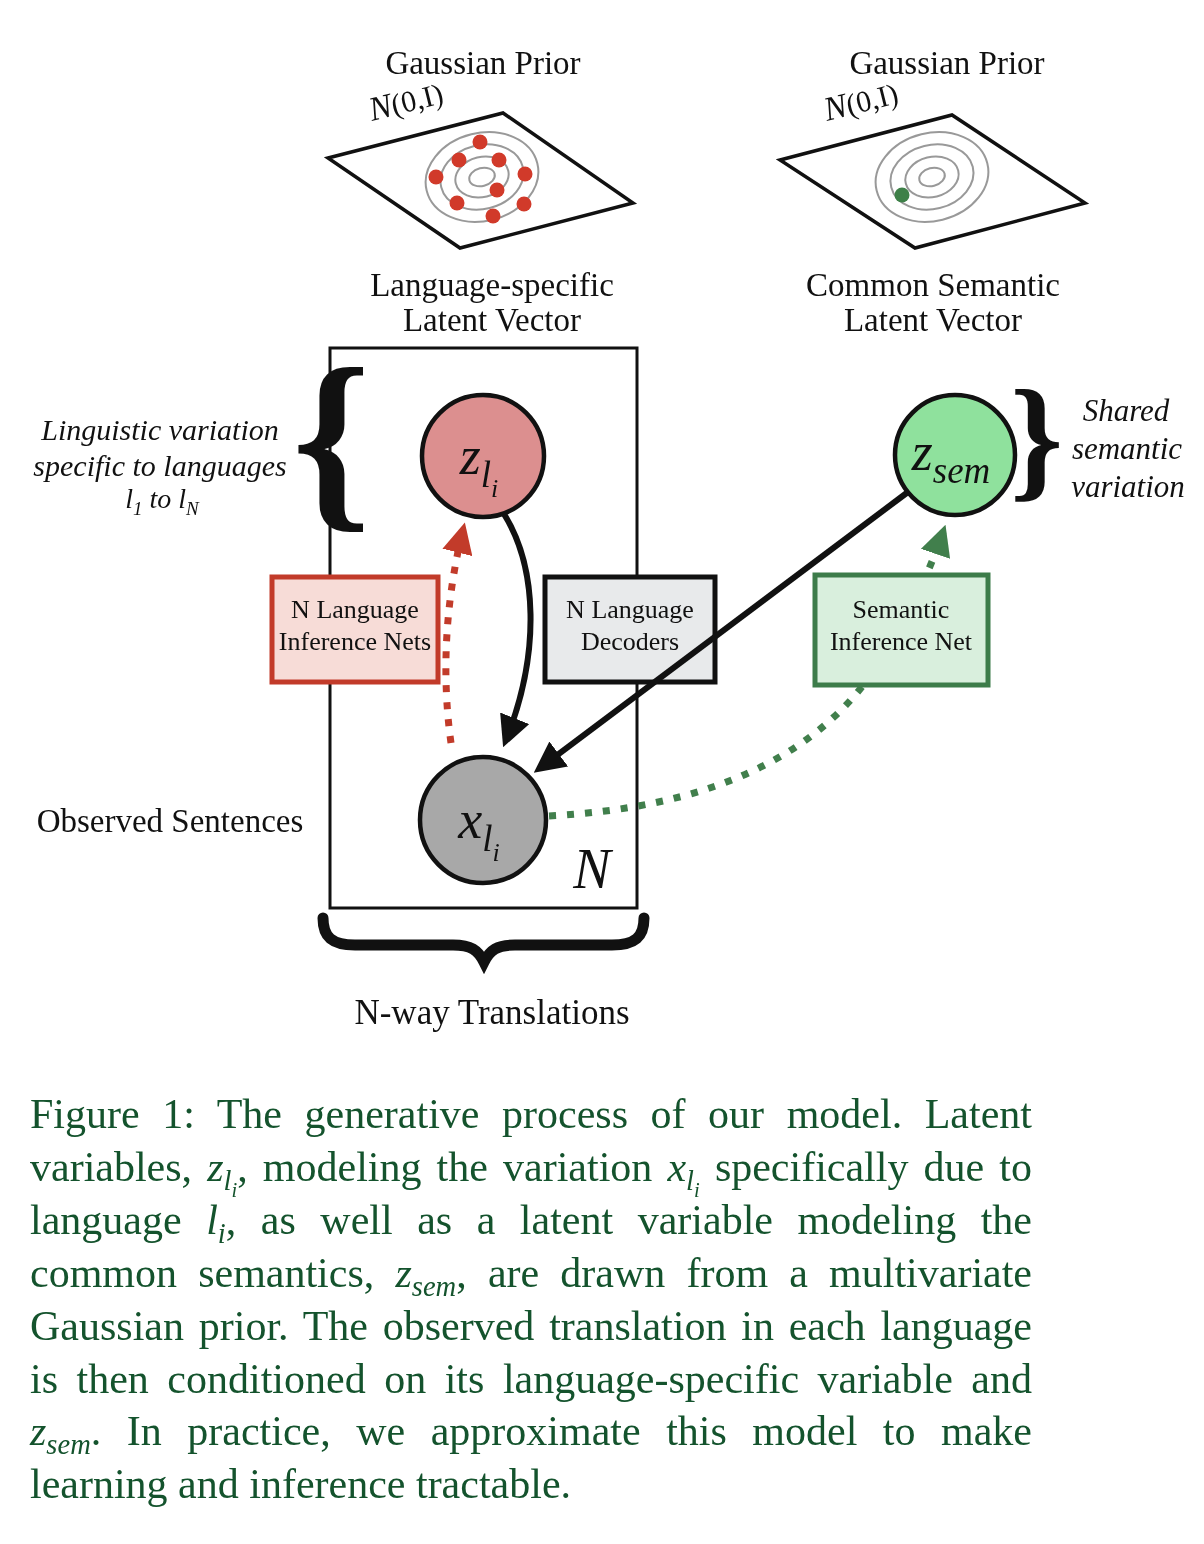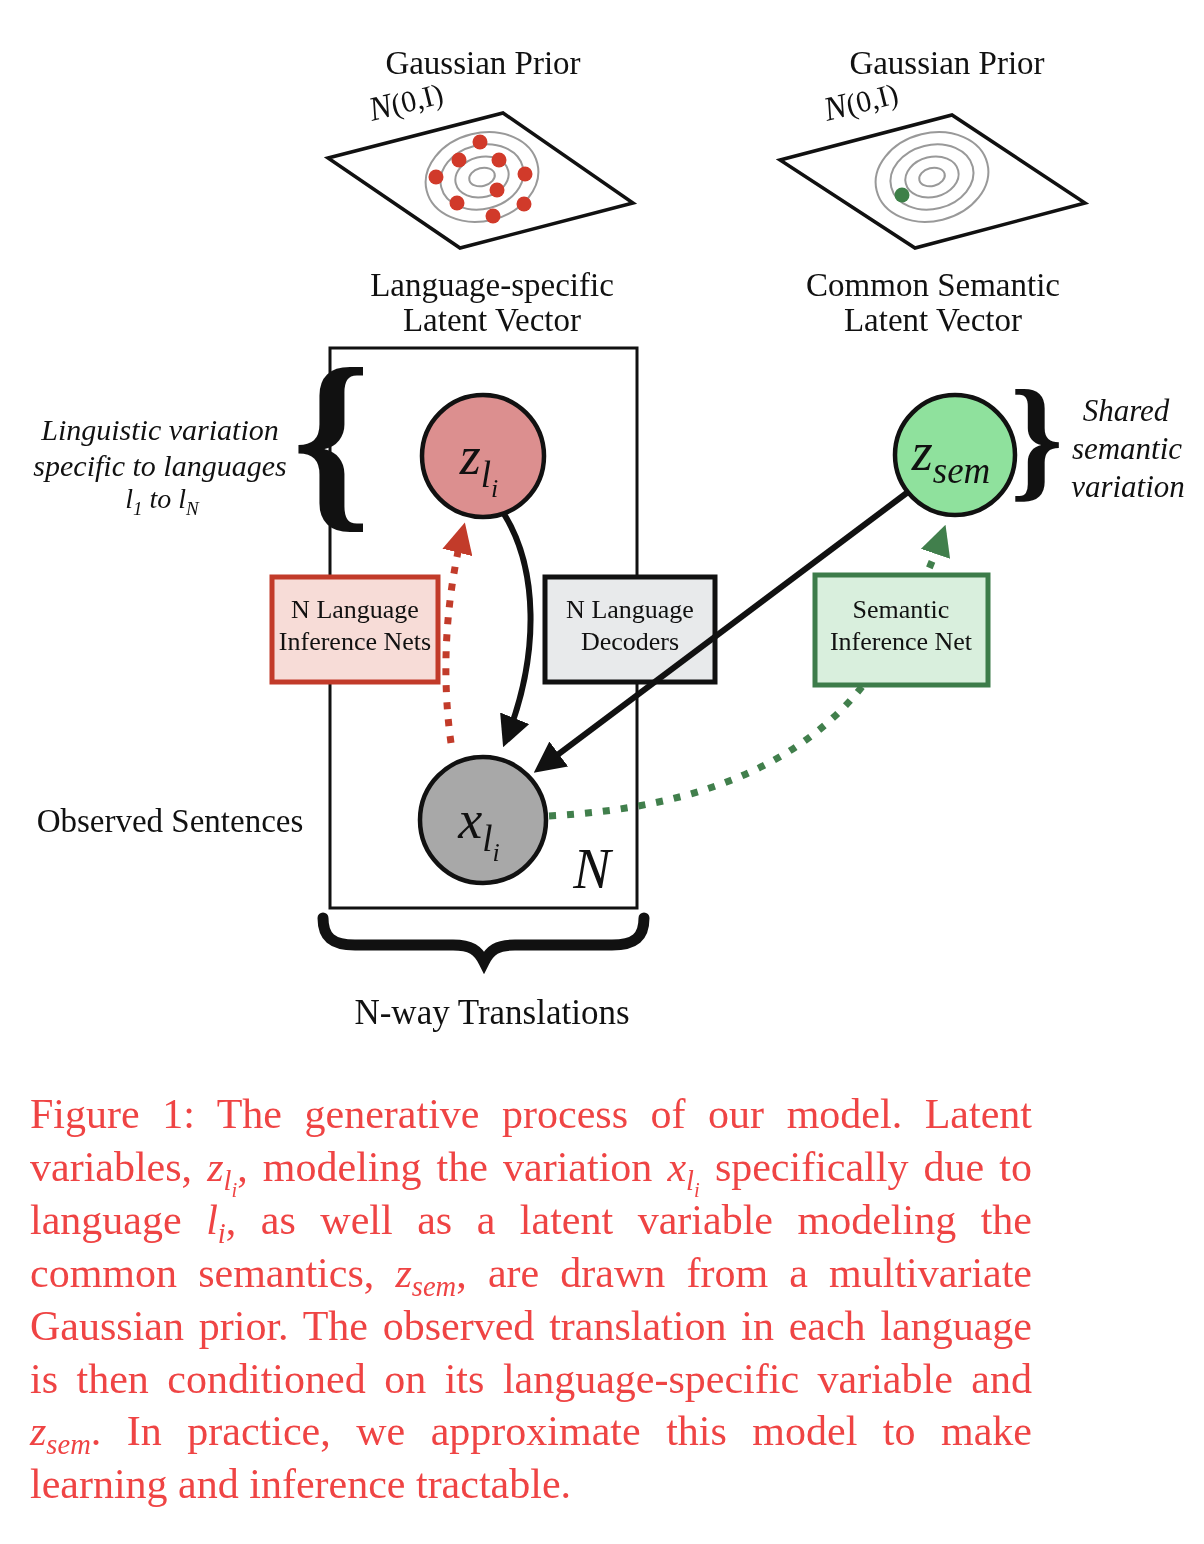--- a/index.html
+++ b/index.html
@@ -6,21 +6,21 @@
   body{width:1204px;font-family:"Liberation Serif",serif;color:#111;}
   .fig-wrap{width:1093px;}
   svg text{font-family:"Liberation Serif",serif;fill:#111;}
   .ital{font-style:italic;}
   .caption{
     width:1002px;
     margin:28px 4px 0 30px;
     font-size:42px;
     line-height:1.26;
     text-align:justify;
-    color:#ef4444;
+    color:#14532d;
   }
   .caption .m{font-style:italic;}
   .caption sub{font-size:0.68em;line-height:0;}
   .caption sub sub{font-size:0.72em;}
 </style>
 </head>
 <body>
 
 <div class="fig-wrap">
 <svg width="1204" height="1056" viewBox="0 0 1204 1056">

